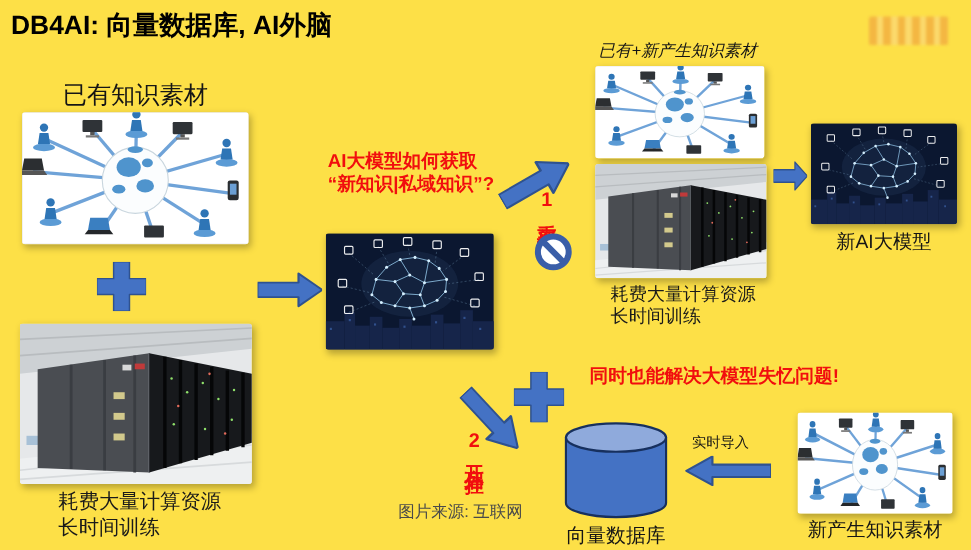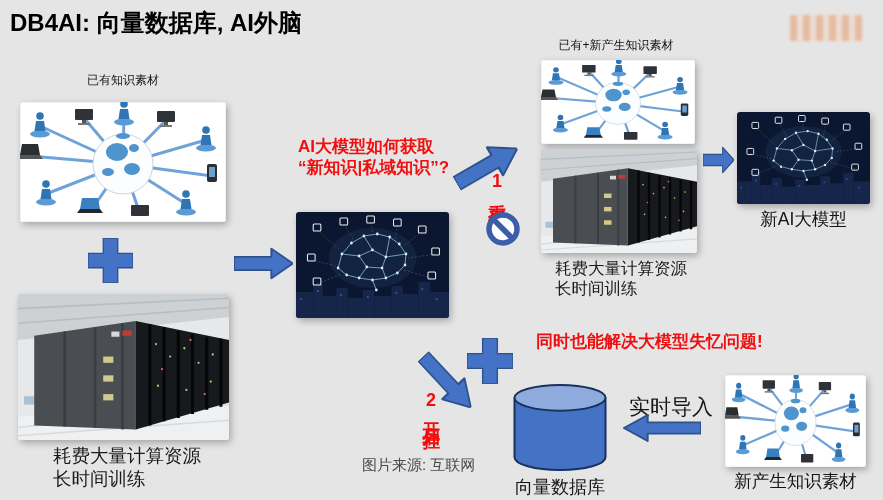--- a/index.html
+++ b/index.html
@@ -1,16 +1,16 @@
 <!DOCTYPE html>
 <html><head>
 <meta charset="utf-8">
 <style>
   html,body{margin:0;padding:0;background:#888;}
-  #slide{position:relative;width:883px;height:500px;background:#e5e5e5;overflow:hidden;
+  #slide{position:relative;width:883px;height:500px;background:#fde047;overflow:hidden;
          font-family:"Liberation Sans","DejaVu Sans",sans-serif;}
   .lbl{position:absolute;color:#151515;text-align:center;white-space:nowrap;}
   .red{color:#f10e0e;font-weight:700;}
   .photo{position:absolute;border-radius:3px;box-shadow:2px 3px 7px rgba(0,0,0,.28);}
   .flat{position:absolute;}
   .vstep{position:absolute;display:flex;flex-direction:column;align-items:center;z-index:6;}
   .vstep .num{font-size:18px;font-weight:700;line-height:1;}
   .vtext{writing-mode:vertical-lr;text-orientation:upright;letter-spacing:3px;
          font-size:17.5px;font-weight:700;line-height:1.15;}
   .caption{position:absolute;color:#1a1a1a;white-space:nowrap;text-align:left;}
@@ -251,21 +251,21 @@
         <circle cx="18" cy="18" r="14" fill="#ffffff" stroke="#3A5EA8" stroke-width="5.5"></circle>
         <line x1="8.5" y1="8.5" x2="27.5" y2="27.5" stroke="#3A5EA8" stroke-width="5.5"></line>
       </symbol>
     </defs>
   </svg>
 
   <div class="lbl" style="left:10px;top:7px;font-size:24px;font-weight:800;color:#000;text-align:left;">DB4AI: 向量数据库, AI外脑</div>
 
   <div id="watermark"></div>
 
-  <div class="lbl" style="left:20px;top:72px;width:206px;font-size:12px;">已有知识素材</div>
+  <div class="lbl" style="left:20px;top:72px;width:206px;font-size:22px;">已有知识素材</div>
   <svg class="photo" style="left:20px;top:102px;" width="206" height="120" viewBox="0 0 206 120">
       <use href="#globe-net"></use>
     </svg>
   <svg class="flat" style="left:88px;top:238px;" width="45" height="45" viewBox="0 0 50 50">
       <use href="#plus-cross"></use>
     </svg>
   <svg class="photo" style="left:18px;top:294px;" width="211" height="146" viewBox="0 0 208 140" preserveAspectRatio="none">
       <use href="#server-room"></use>
     </svg>
   <div class="caption" style="left:53px;top:444px;font-size:18.5px;line-height:23px;">
@@ -289,21 +289,21 @@
       <use href="#block-arrow-right"></use>
     </svg>
   <div class="vstep red" style="left:487px;top:172px;">
     <div class="num">1</div>
     <div class="vtext">重新训练</div>
   </div>
   <svg class="flat" style="left:485px;top:211px;z-index:7;" width="36" height="36" viewBox="0 0 36 36">
       <use href="#no-sign"></use>
     </svg>
 
-  <div class="lbl" style="left:528px;top:37px;width:176px;font-size:12px;">已有+新产生知识素材</div>
+  <div class="lbl" style="left:528px;top:37px;width:176px;font-size:15px;font-style:italic;">已有+新产生知识素材</div>
   <svg class="photo" style="left:541px;top:60px;" width="154" height="84" viewBox="0 0 206 120" preserveAspectRatio="none">
       <use href="#globe-net"></use>
     </svg>
   <svg class="photo" style="left:541px;top:149px;" width="156" height="104" viewBox="0 0 208 140" preserveAspectRatio="none">
       <use href="#server-room"></use>
     </svg>
   <div class="caption" style="left:555px;top:258px;font-size:16.5px;line-height:20px;">
     <div>耗费大量计算资源</div>
     <div>长时间训练</div>
   </div>
@@ -327,21 +327,21 @@
   <svg class="flat" style="left:467px;top:338px;" width="46" height="46" viewBox="0 0 50 50">
       <use href="#plus-cross"></use>
     </svg>
   <div class="lbl red" style="left:536px;top:330px;font-size:17px;text-align:left;">同时也能解决大模型失忆问题!</div>
 
   <svg class="flat" style="left:509px;top:381px;" width="102" height="93" viewBox="0 0 102 94">
       <use href="#db-cylinder"></use>
     </svg>
   <div class="lbl" style="left:504px;top:475px;width:112px;font-size:18px;font-family:Liberation Serif, serif;">向量数据库</div>
 
-  <div class="lbl" style="left:629px;top:393px;font-size:21px;text-align:right;">实时导入</div>
+  <div class="lbl" style="left:629px;top:393px;font-size:13px;text-align:right;">实时导入</div>
   <svg class="flat" style="left:620px;top:414px;" width="81" height="28" viewBox="0 0 82 30" preserveAspectRatio="none">
       <use href="#block-arrow-left"></use>
     </svg>
 
   <svg class="photo" style="left:725px;top:375px;" width="141" height="92" viewBox="0 0 206 120" preserveAspectRatio="none">
       <use href="#globe-net"></use>
     </svg>
   <div class="lbl" style="left:718px;top:469px;width:155px;font-size:17.5px;">新产生知识素材</div>
 
 </div>

